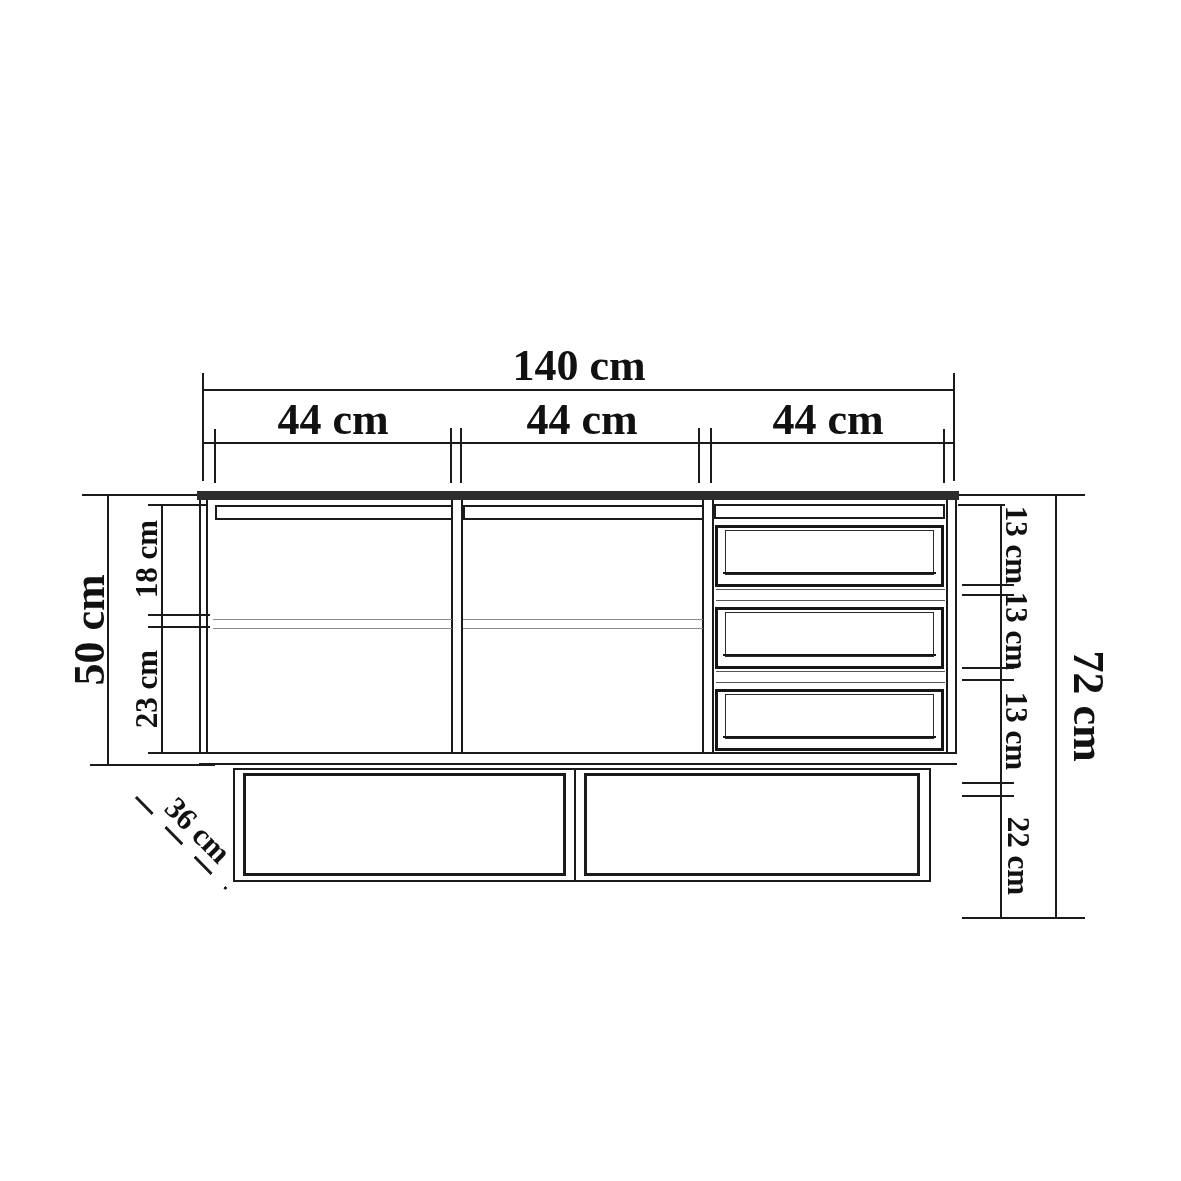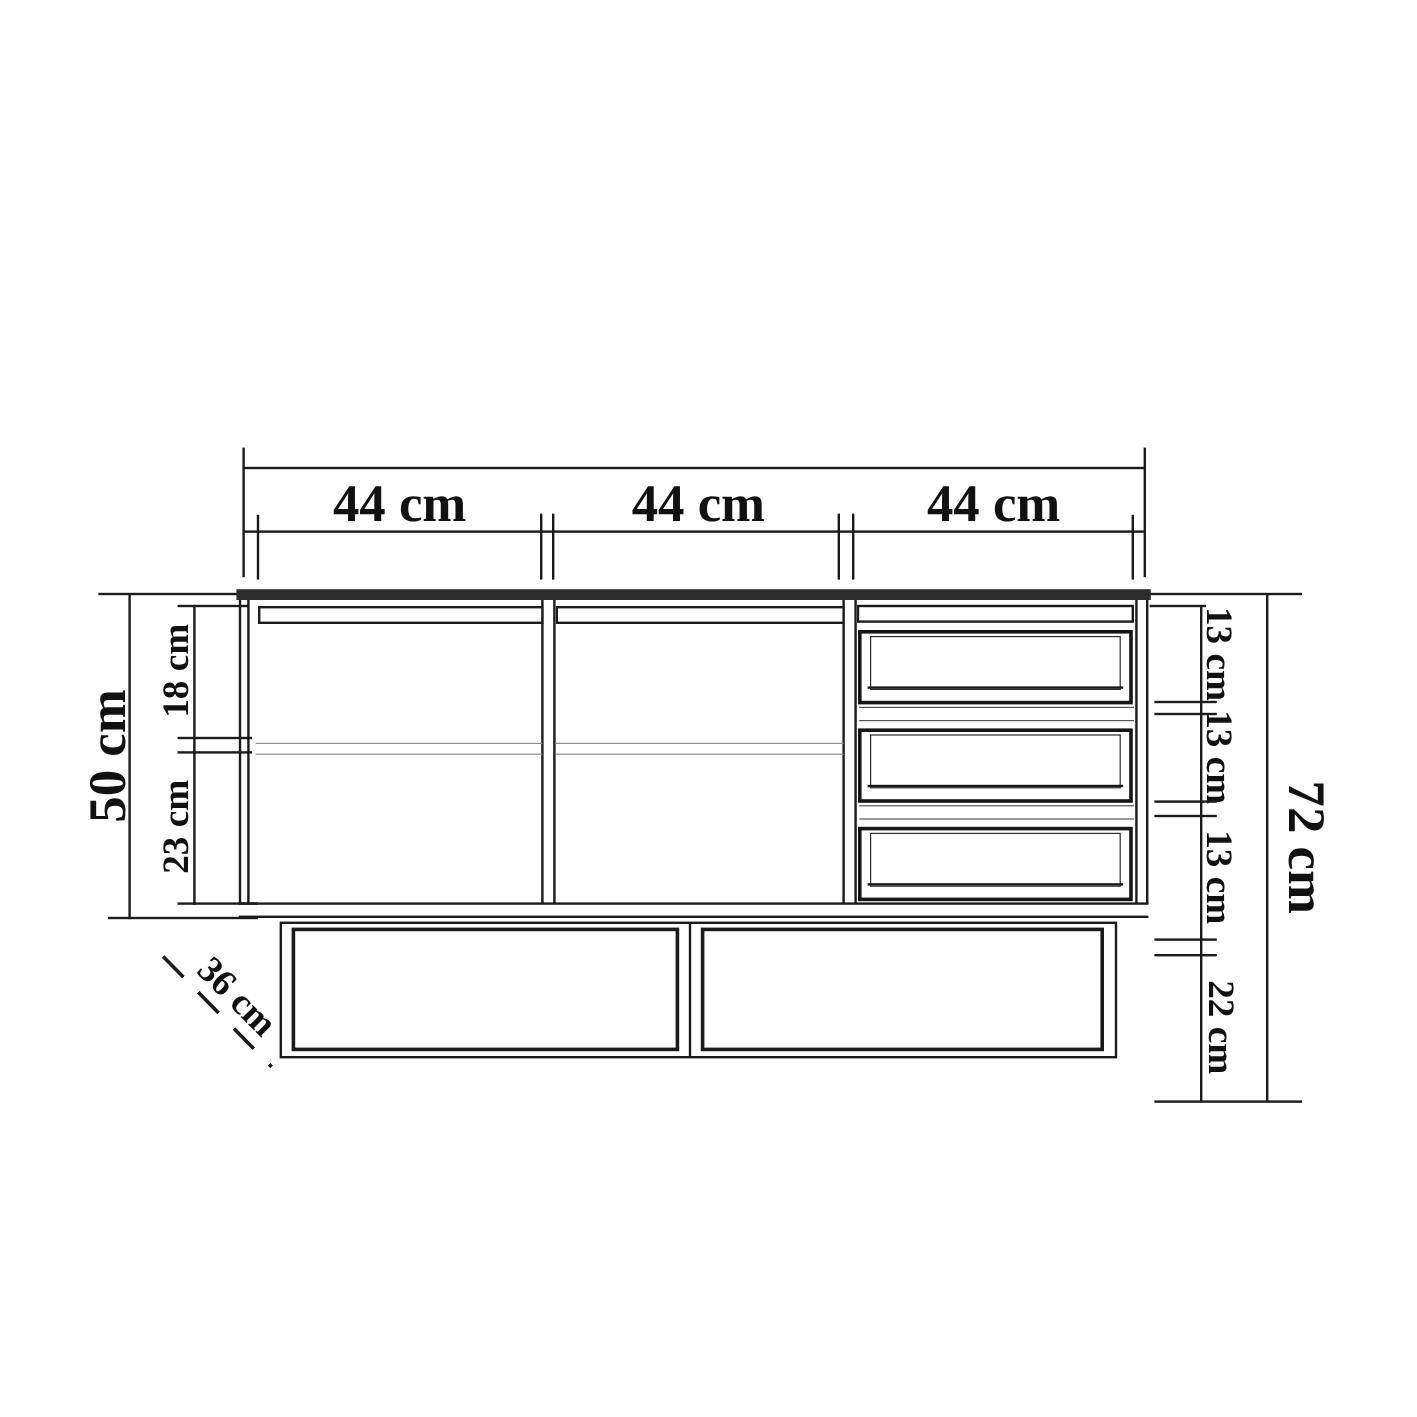--- a/index.html
+++ b/index.html
@@ -30,20 +30,21 @@
     position:absolute;left:137px;top:796px;width:129px;height:3px;
     background:repeating-linear-gradient(90deg,#1b1b1b 0 24px,transparent 24px 42px);
     transform:rotate(45.5deg);transform-origin:0 0;
   }
 </style>
 </head>
 <body>
 
 <div class="canvas">
 
+  <div class="lbl big" style="left:579px;top:366px">140 cm</div>
   <div class="h" style="left:203px;top:389px;width:752px"></div>
   <div class="v" style="left:202px;top:373px;height:108px"></div>
   <div class="v" style="left:953px;top:373px;height:108px"></div>
 
   <div class="lbl big" style="left:333px;top:420px">44 cm</div>
   <div class="lbl big" style="left:582px;top:420px">44 cm</div>
   <div class="lbl big" style="left:828px;top:420px">44 cm</div>
   <div class="h" style="left:203px;top:442px;width:752px"></div>
   <div class="v" style="left:214px;top:429px;height:54px"></div>
   <div class="v" style="left:450px;top:428px;height:55px"></div>

